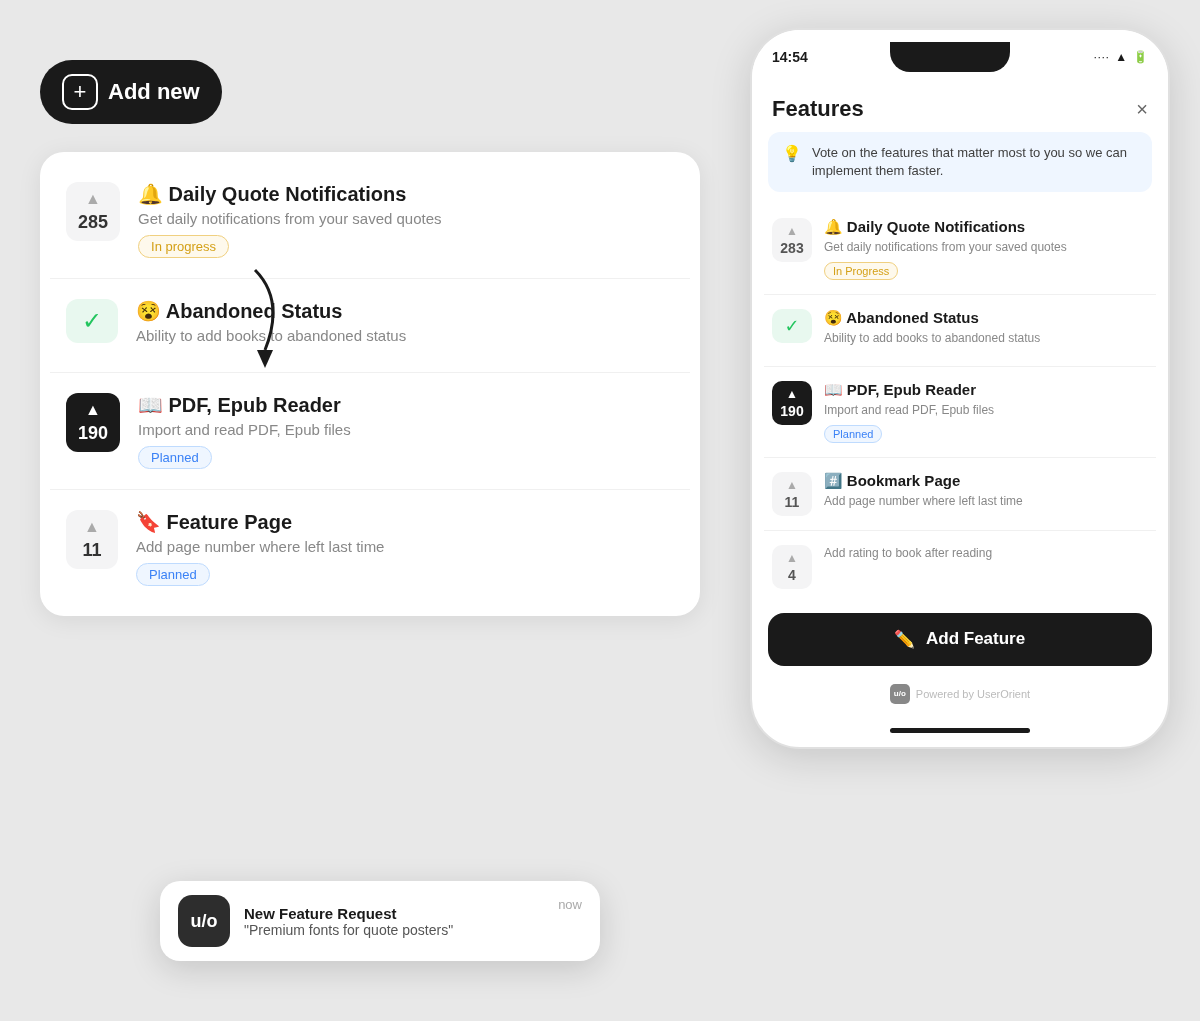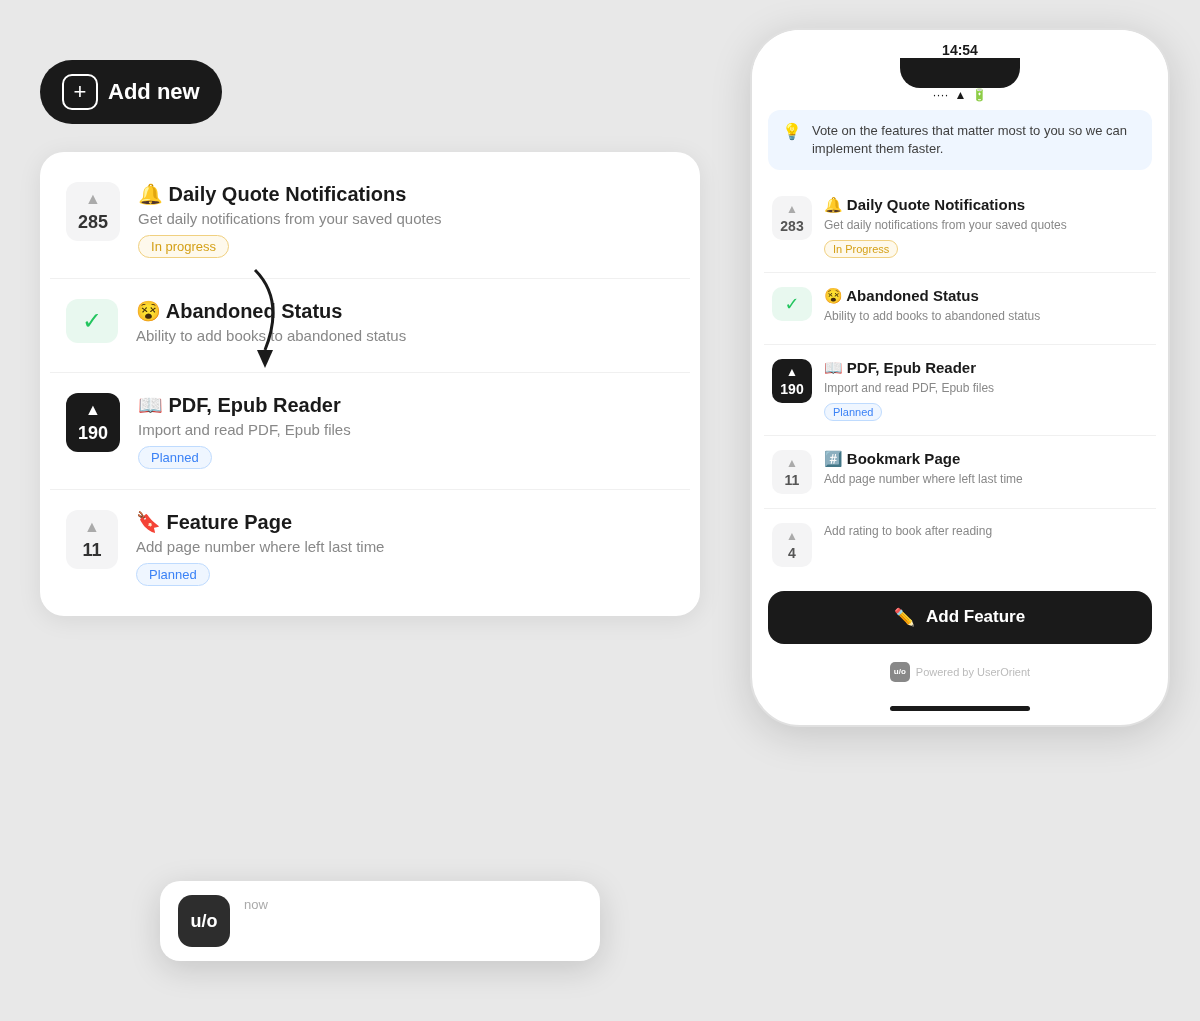--- a/index.html
+++ b/index.html
@@ -167,21 +167,20 @@
       overflow: hidden;
       border: 2px solid #e0e0e0;
     }
 
     .phone-top {
       background: white;
       padding: 12px 20px 8px;
       display: flex;
       justify-content: space-between;
       align-items: center;
-      flex-direction: column;
     }
 
     .phone-time {
       font-size: 14px;
       font-weight: 700;
       color: #1a1a1a;
     }
 
     .phone-icons {
       display: flex;
@@ -507,20 +506,24 @@
     <div class="phone-top">
       <span class="phone-time">14:54</span>
       <div class="phone-notch"></div>
       <div class="phone-icons">
         <span>····</span>
         <span>▲</span>
         <span>🔋</span>
       </div>
     </div>
 
+    <div class="phone-header">
+      <span class="phone-title">Features</span>
+      <span class="close-btn">×</span>
+    </div>
 
     <div class="info-banner">
       <span class="info-banner-icon">💡</span>
       <span class="info-banner-text">Vote on the features that matter most to you so we can implement them faster.</span>
     </div>
 
     <div class="phone-feature-list">
     <div class="phone-feature-item">
     <div class="phone-vote-box phone-vote-light">
       <span class="phone-vote-arrow">▲</span>
@@ -592,14 +595,18 @@
 
 <svg class="curved-arrow" viewBox="0 0 120 120">
   <path d="M 60 10 Q 90 40 70 90" stroke="#1a1a1a" stroke-width="3" fill="none" stroke-dasharray="none"></path>
   <polygon points="62,90 78,90 70,108" fill="#1a1a1a"></polygon>
 </svg>
 
 <div class="notification-popup">
   <div class="notif-logo">
     <span>u/o</span>
   </div>
+  <div class="notif-content">
+    <div class="notif-title">New Feature Request</div>
+    <div class="notif-body">"Premium fonts for quote posters"</div>
+  </div>
   <div class="notif-time">now</div>
 </div>
 
 </body></html>

